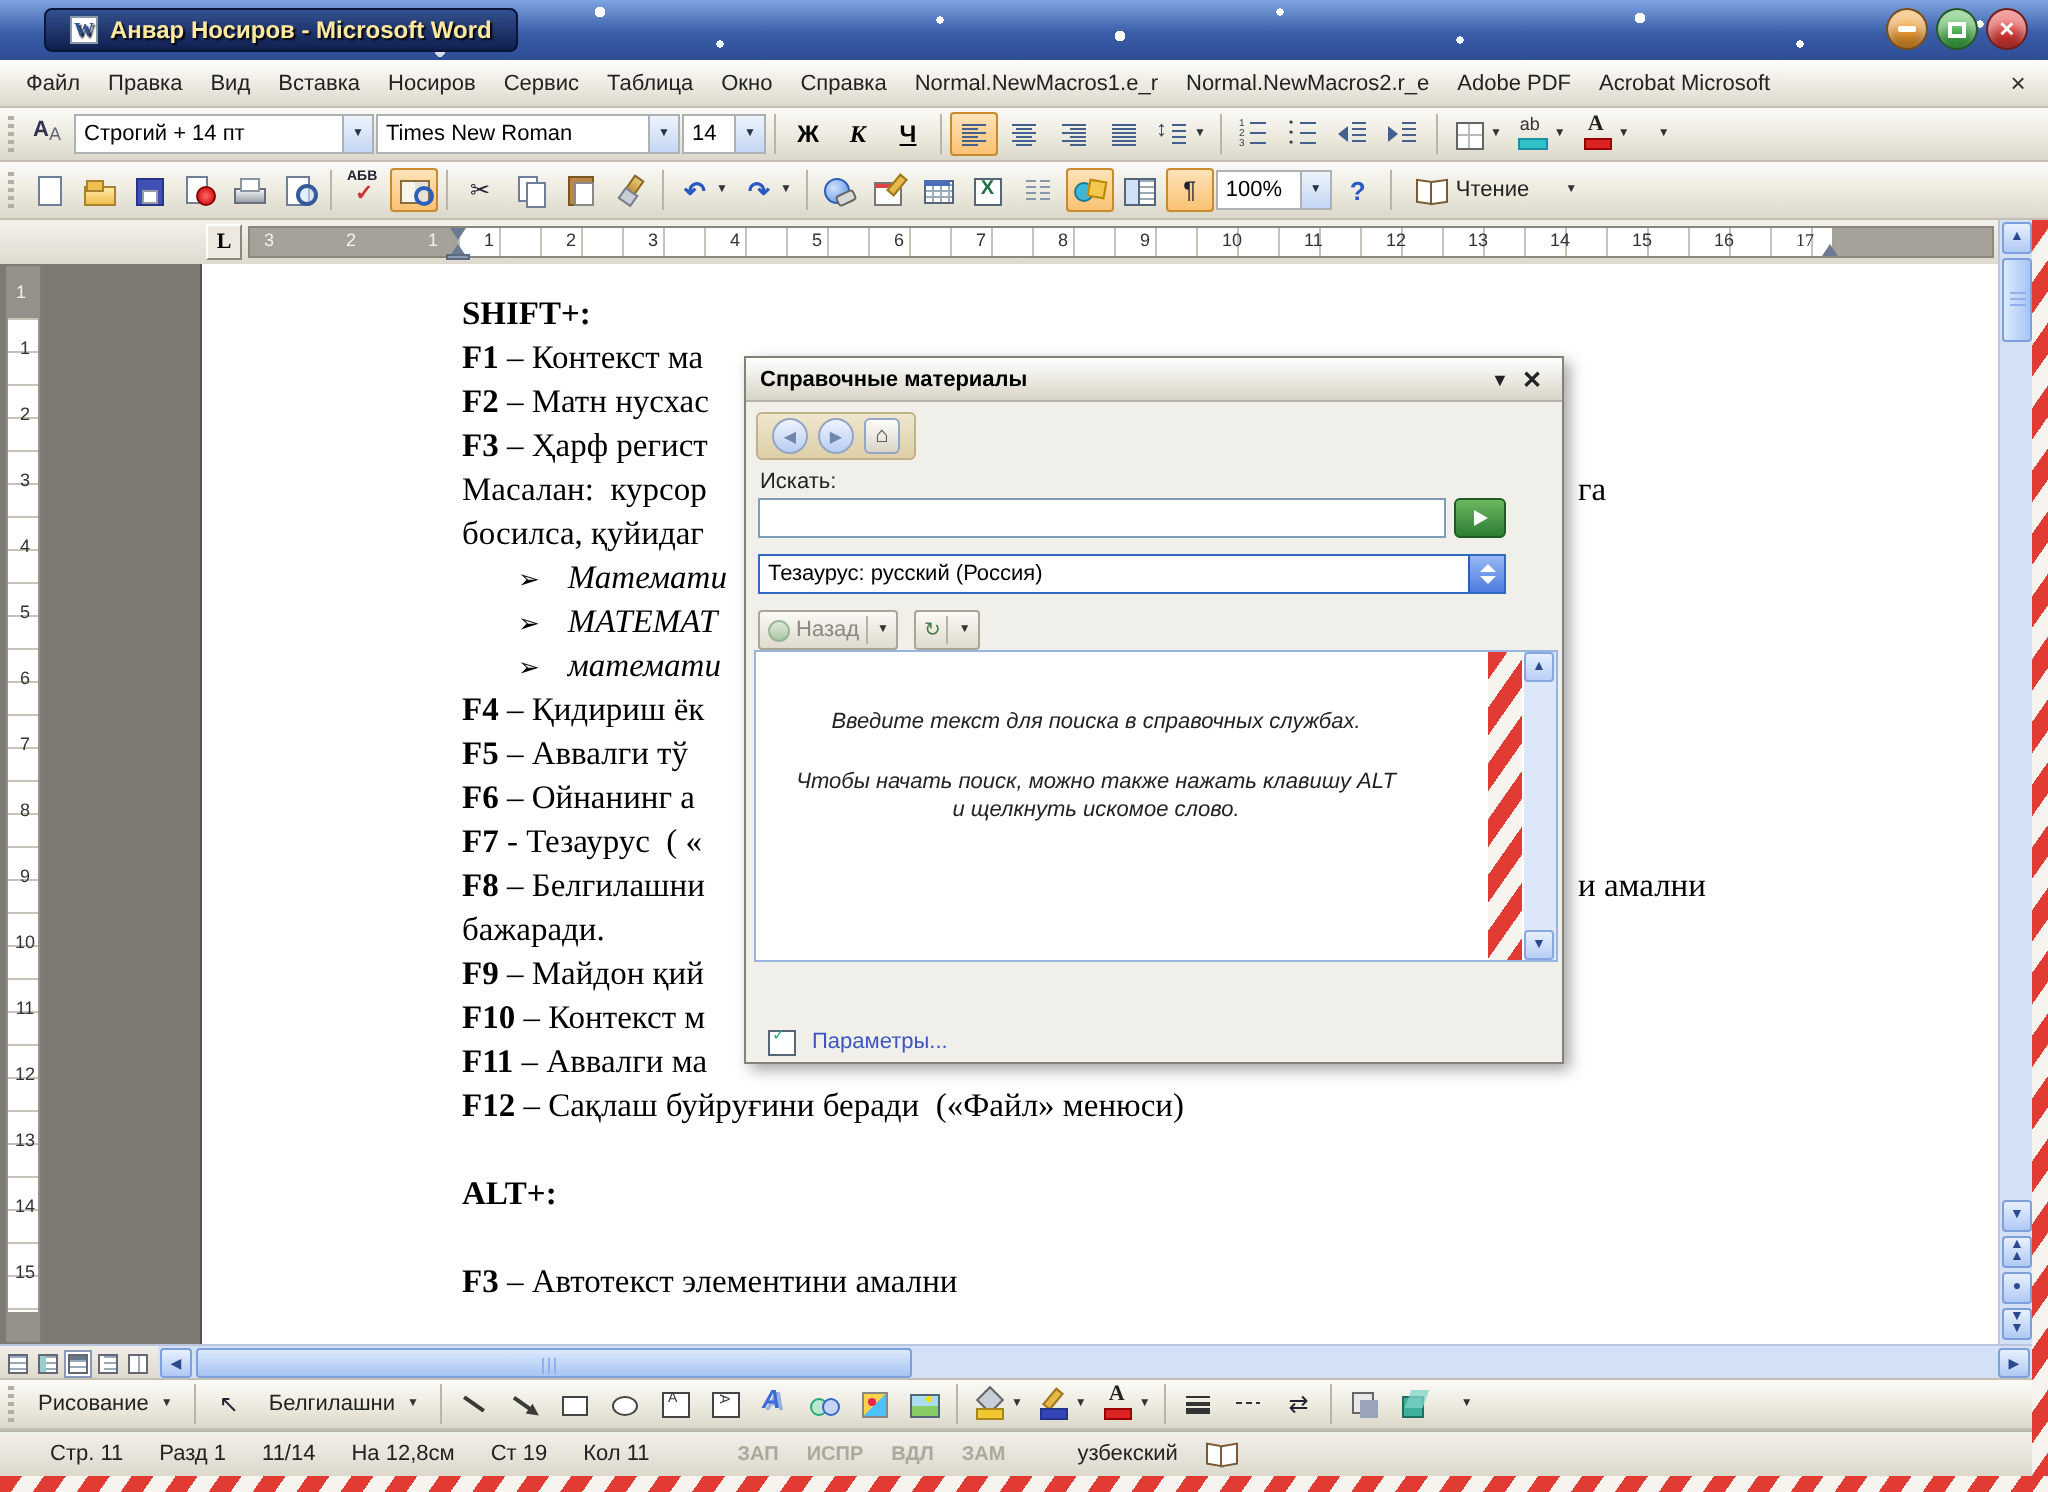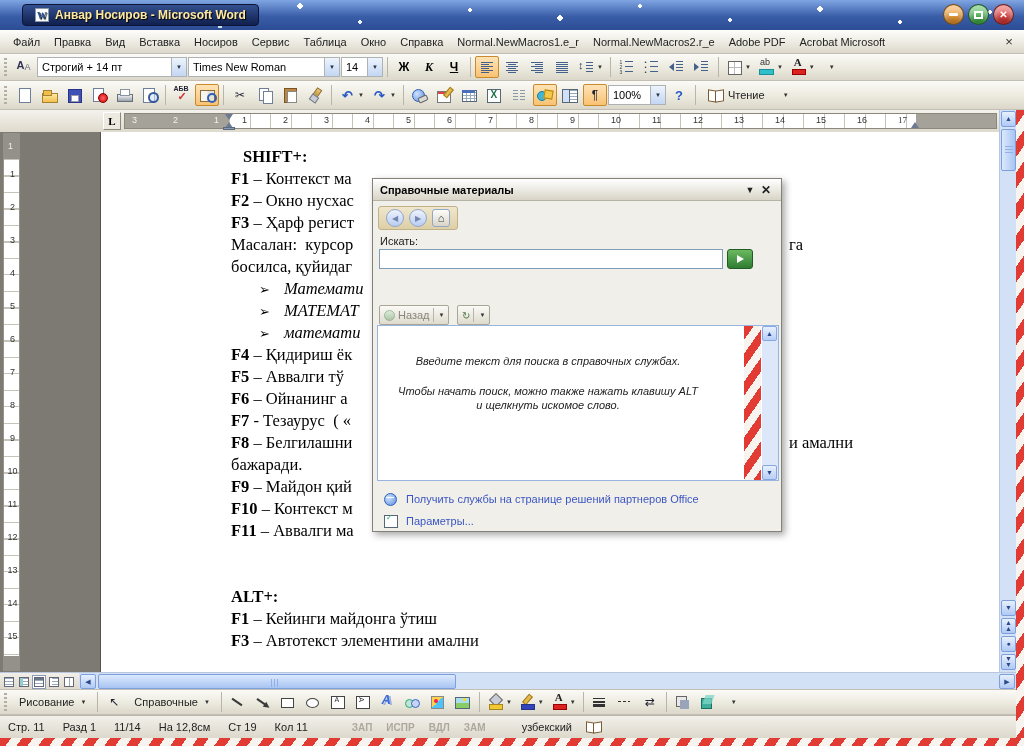--- a/index.html
+++ b/index.html
@@ -232,21 +232,21 @@
 .mini.norm{background:repeating-linear-gradient(#9ab 0 1px,transparent 1px 3px),#fff}
 .mini.web{background:linear-gradient(90deg,#9cc 3px,transparent 3px),repeating-linear-gradient(#9ab 0 1px,transparent 1px 3px),#fff}
 .mini.prn{background:linear-gradient(#678 2px,transparent 2px),repeating-linear-gradient(transparent 0 2px,#9ab 2px 3px),#fff}
 .mini.out{background:repeating-linear-gradient(#9ab 0 1px,transparent 1px 3px) 2px 0/8px 10px no-repeat,#fff}
 .mini.read{background:linear-gradient(90deg,#fff 4px,#9ab 4px 5px,#fff 5px),repeating-linear-gradient(#bcd 0 1px,transparent 1px 3px),#fff}
 .hs-arr{position:absolute;top:1px;width:16px;height:15px;background:linear-gradient(#e7f0fe,#b0c9f4);border:1px solid #7da0dd;border-radius:2px;display:flex;align-items:center;justify-content:center;color:#2a4a8c;font-size:7px}
 .hs-thumb{position:absolute;left:98px;top:1px;width:358px;height:15px;background:linear-gradient(#dce9fd,#a8c4f2);border:1px solid #7da0dd;border-radius:2px}
 .hs-thumb:after{content:"";position:absolute;left:172px;top:4px;width:8px;height:8px;background:repeating-linear-gradient(90deg,#8fb0e8 0 1px,transparent 1px 3px)}
 
 
-.statusbar{position:absolute;left:0;top:715px;width:1016px;height:23px;background:linear-gradient(#f2f0ea,#dcd8cb);border-top:1px solid #b9b5aa;display:flex;align-items:center;padding:0 8px;color:#222}
+.statusbar{position:absolute;left:0;top:715px;width:1016px;height:23px;background:linear-gradient(#f2f0ea,#dcd8cb);border-top:1px solid #b9b5aa;display:flex;align-items:center;padding:0 25px;color:#222}
 .st{margin-right:18px;white-space:nowrap}
 #status-flags{display:flex;margin-left:26px}
 .flag{color:#aca89d;margin-right:14px;font-weight:bold;font-size:10px}
 .lang{margin-left:22px}
 .i-bookst{margin-left:14px}
 .i-bookst:before{left:0;top:3px;width:7px;height:9px;background:#fff;border:1px solid #7a5a33;transform:skewY(10deg)}
 .i-bookst:after{left:7px;top:3px;width:7px;height:9px;background:#fff;border:1px solid #7a5a33;transform:skewY(-10deg)}
 
 
 .stripe{position:absolute;background:repeating-linear-gradient(125deg,#e23b33 0 9px,#f7f4f0 9px 18px)}
@@ -531,41 +531,41 @@
         <span class="vnum" style="top: 300px; left: 2px;">9</span>
         <span class="vnum" style="top: 333px; left: 2px;">10</span>
         <span class="vnum" style="top: 366px; left: 2px;">11</span>
         <span class="vnum" style="top: 399px; left: 2px;">12</span>
         <span class="vnum" style="top: 432px; left: 2px;">13</span>
         <span class="vnum" style="top: 465px; left: 2px;">14</span>
         <span class="vnum" style="top: 498px; left: 2px;">15</span>
       </div>
     <div class="page">
       <div id="doc-lines">
-          <div class="doc-line" style="top: 14px; margin-left: 12px;"><b>SHIFT+:</b></div>
+          <div class="doc-line" style="top: 14px;"><b>SHIFT+:</b></div>
           <div class="doc-line" style="top: 36px;"><b>F1</b><span class="t"> – Контекст ма</span></div>
-          <div class="doc-line" style="top: 58px;"><b>F2</b><span class="t"> – Окно нусхас</span></div>
+          <div class="doc-line" style="top: 58px;"><b>F2</b><span class="t"> – Матн нусхас</span></div>
           <div class="doc-line" style="top: 80px;"><b>F3</b><span class="t"> – Ҳарф регист</span></div>
           <div class="doc-line" style="top: 102px;"><span class="t">Масалан:  курсор</span><span class="frag-right">га</span></div>
           <div class="doc-line" style="top: 124px;"><span class="t">босилса, қуйидаг</span></div>
           <div class="doc-line it" style="top: 146px;"><span class="blt">➢</span><span class="t">Математи</span></div>
           <div class="doc-line it" style="top: 168px;"><span class="blt">➢</span><span class="t">МАТЕМАТ</span></div>
           <div class="doc-line it" style="top: 190px;"><span class="blt">➢</span><span class="t">математи</span></div>
           <div class="doc-line" style="top: 212px;"><b>F4</b><span class="t"> – Қидириш ёк</span></div>
           <div class="doc-line" style="top: 234px;"><b>F5</b><span class="t"> – Аввалги тў</span></div>
           <div class="doc-line" style="top: 256px;"><b>F6</b><span class="t"> – Ойнанинг а</span></div>
           <div class="doc-line" style="top: 278px;"><b>F7</b><span class="t"> - Тезаурус  ( «</span></div>
           <div class="doc-line" style="top: 300px;"><b>F8</b><span class="t"> – Белгилашни</span><span class="frag-right">и амални</span></div>
           <div class="doc-line" style="top: 322px;"><span class="t">бажаради.</span></div>
           <div class="doc-line" style="top: 344px;"><b>F9</b><span class="t"> – Майдон қий</span></div>
           <div class="doc-line" style="top: 366px;"><b>F10</b><span class="t"> – Контекст м</span></div>
           <div class="doc-line" style="top: 388px; text-align: center;"><b>F11</b><span class="t"> – Аввалги ма</span></div>
+          <div class="doc-line" style="top: 410px;"><b>F12</b><span class="t"> – Сақлаш буйруғини беради  («Файл» менюси)</span></div>
           <div class="doc-line" style="top: 432px;"></div>
           <div class="doc-line" style="top: 454px;"><b>ALT+:</b></div>
-          <div class="doc-line" style="top: 476px;"><b>F1</b><span class="t"> – Кейинги майдонга ўтиш</span></div>
           <div class="doc-line" style="top: 498px;"><b>F3</b><span class="t"> – Автотекст элементини амални</span></div>
         </div>
     </div>
 
     <div class="rpane">
       <div class="rtitle">
         <span>Справочные материалы</span>
         <span class="sp"></span>
         <span class="tb-ic">▼</span>
         <span class="tb-x">✕</span>
@@ -573,44 +573,47 @@
       <div class="rnav">
         <span class="navbtn">◀</span>
         <span class="navbtn">▶</span>
         <span class="navbtn home">⌂</span>
       </div>
       <div class="rlabel">Искать:</div>
       <input class="rinput" value="" style="">
       <div class="rgo">
           <span class="tri"></span>
         </div>
+      <div class="rcombo">
+        <span class="lbl">Тезаурус: русский (Россия)</span>
+        <span class="btn">
+            <span class="tri-u"></span>
+            <span class="tri-d"></span>
+          </span>
+      </div>
       <div class="rbtn" style="left:6px">
         <span class="cir"></span>
         <span>Назад</span>
         <span class="dvd"></span>
           <span class="dd">▼</span>
       </div>
       <div class="rbtn" style="left:84px">
         <span class="glyph">↻</span>
         <span class="dvd"></span>
           <span class="dd">▼</span>
       </div>
       <div class="rresults">
         <div class="rhint" style="top:58px">Чтобы начать поиск, можно также нажать клавишу ALT и щелкнуть искомое слово.</div>
         <div class="rhint" style="top:28px">Введите текст для поиска в справочных службах.</div>
         <div class="candy-col"></div>
         <div class="rscroll">
           <span class="xs-arr" style="top:0">▲</span>
           <span class="xs-arr" style="bottom:0">▼</span>
         </div>
       </div>
-      <div class="rlink" style="top:312px">
-        <span class="ic i-serv"></span>
-        <span>Получить службы на странице решений партнеров Office</span>
-      </div>
       <div class="rlink" style="top:334px">
         <span class="ic i-opt"></span>
         <span>Параметры...</span>
       </div>
     </div>
   </div>
 
   <div class="vscroll">
     <span class="vs-btn" style="top:1px">▲</span>
     <div class="vs-thumb"></div>
@@ -653,21 +656,21 @@
     <span class="grip"></span>
     <span class="tbtn wide">
         <span>Рисование</span>
         <span class="dd">▼</span>
       </span>
     <span class="sep"></span>
     <span class="tbtn">
         <span class="gly">↖</span>
       </span>
     <span class="tbtn wide">
-        <span>Справочные</span>
+        <span>Белгилашни</span>
         <span class="dd">▼</span>
       </span>
     <span class="sep"></span>
     <span class="tbtn">
         <span class="ic i-line"></span>
       </span>
     <span class="tbtn">
         <span class="ic i-arr2"></span>
       </span>
     <span class="tbtn">

